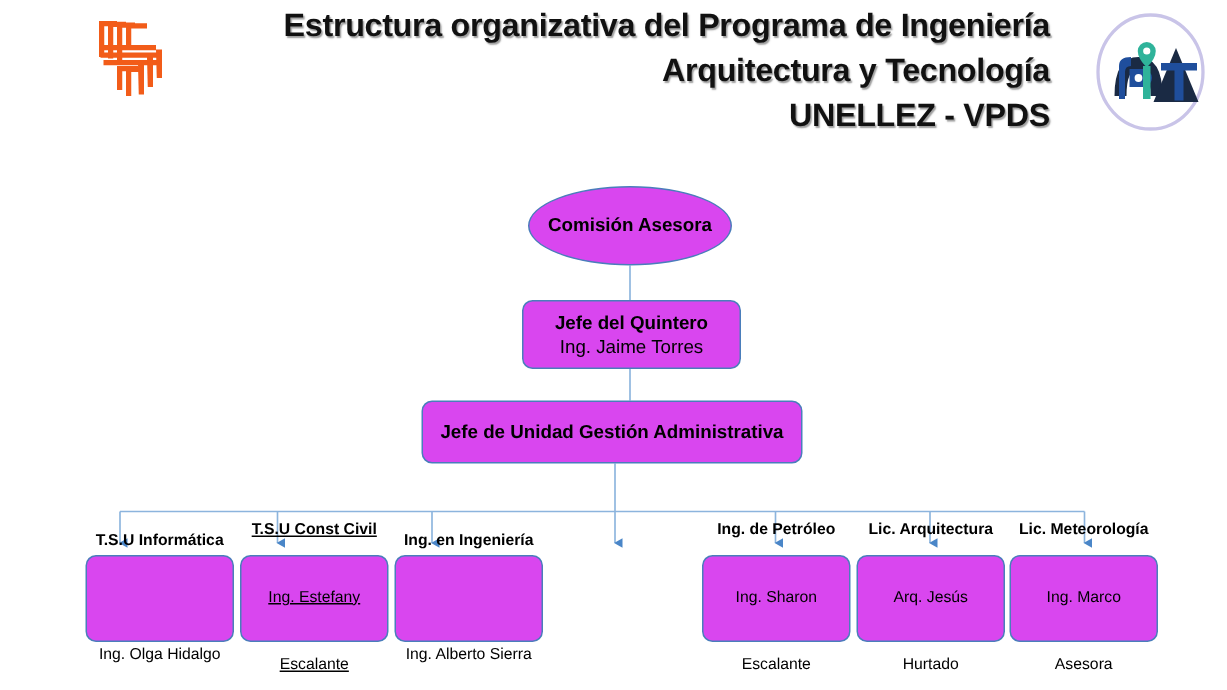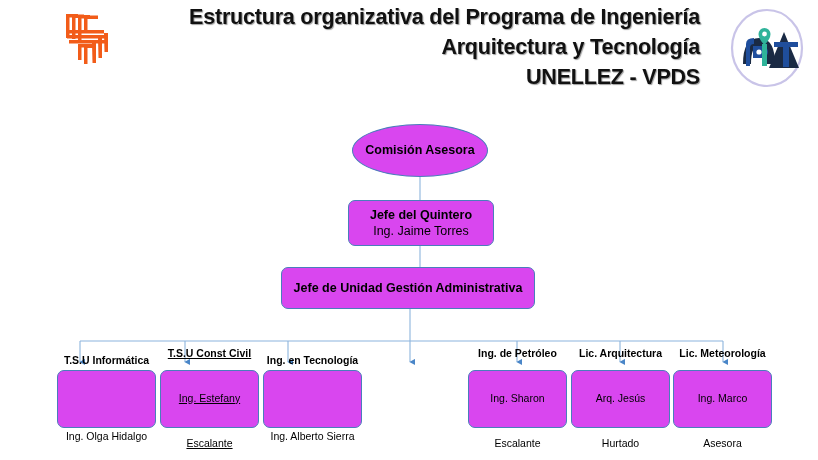--- a/index.html
+++ b/index.html
@@ -240,21 +240,21 @@
     <div class="node-sub">Ing. Olga Hidalgo</div>
   </div>
 
   <div class="node rounded leaf" id="leaf-1">
     <div class="node-title">T.S.U Const Civil</div>
     <div class="node-sub">Ing. Estefany</div>
     <div class="node-sub">Escalante</div>
   </div>
 
   <div class="node rounded leaf" id="leaf-2">
-    <div class="node-title">Ing. en Tecnología</div>
+    <div class="node-title">Ing. en Ingeniería</div>
     <div class="spacer"></div>
     <div class="node-sub">Ing. Alberto Sierra</div>
   </div>
 
 
   <div class="node rounded leaf" id="leaf-4">
     <div class="node-title">Ing. de Petróleo</div>
     <div class="node-sub">Ing. Sharon</div>
     <div class="node-sub">Escalante</div>
   </div>

